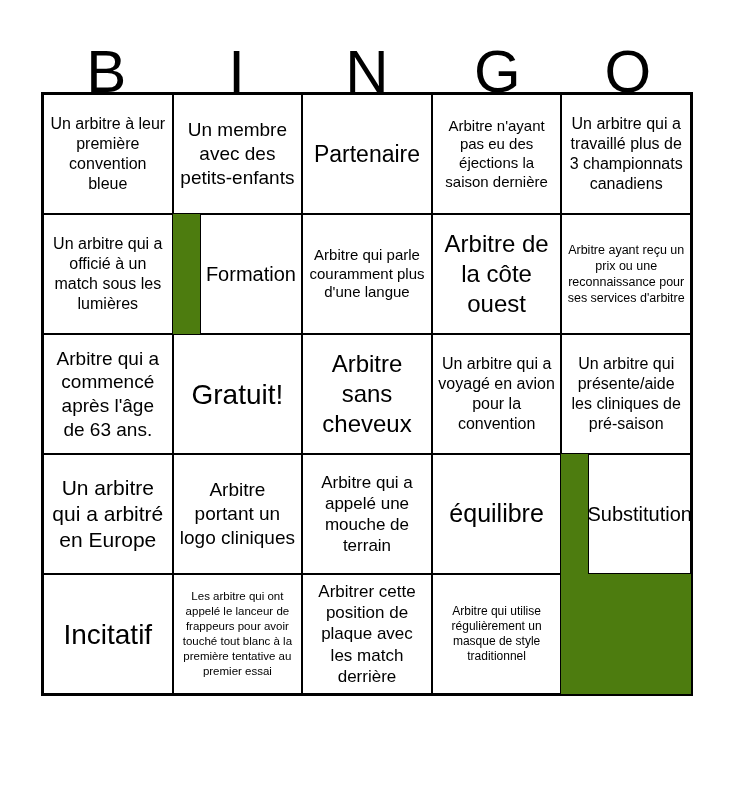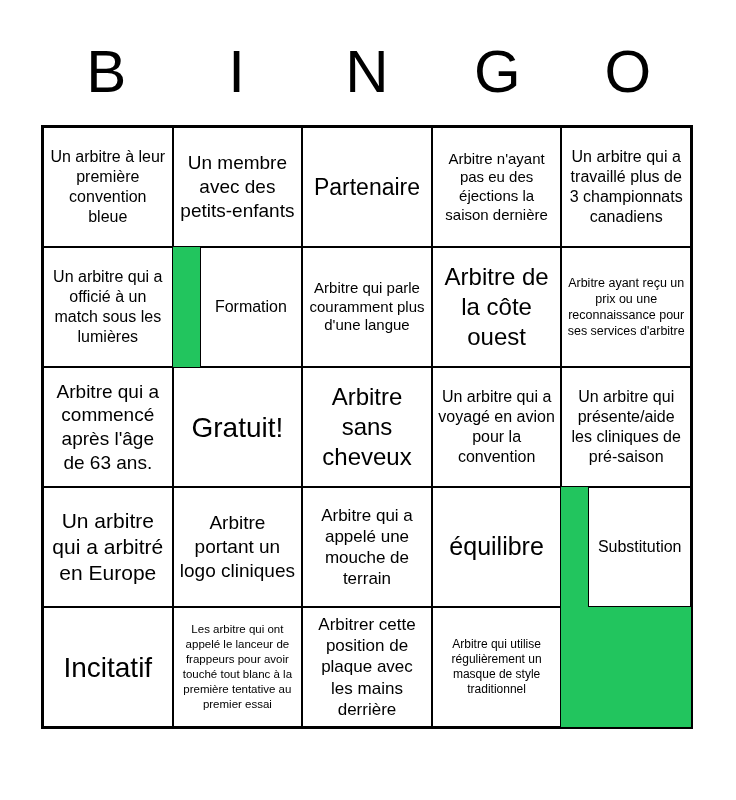--- a/index.html
+++ b/index.html
@@ -20,29 +20,29 @@
     display: grid;
     grid-template-columns: repeat(5, 1fr);
     font-size: 60px;
     line-height: 1;
     font-weight: 400;
   }
   .title .letter { text-align: center; }
   .card {
     position: absolute;
     left: 41px;
-    top: 125px;
+    top: 92px;
     width: 652px;
     height: 604px;
     box-sizing: border-box;
     border: 2px solid #000000;
     display: grid;
     grid-template-columns: repeat(5, 1fr);
     grid-template-rows: repeat(5, 1fr);
-    background: #22c55e;
+    background: #4d7c0f;
   }
   .cell {
     box-sizing: border-box;
     border: 1px solid #000000;
     display: flex;
     align-items: center;
     justify-content: center;
     text-align: center;
     padding: 3px 5px;
     line-height: 1.25;
@@ -50,21 +50,21 @@
     cursor: pointer;
     background: #ffffff;
   }
   .fs11 { font-size: 11.5px; line-height: 1.3; }
   .fs12 { font-size: 12.5px; line-height: 1.3; }
   .fs14 { font-size: 12px; }
   .fs15 { font-size: 15px; }
   .fs16 { font-size: 16px; }
   .fs17 { font-size: 17px; }
   .fs19 { font-size: 19px; }
-  .fs20 { font-size: 16px; margin-left: 27px; }
+  .fs20 { font-size: 20px; margin-left: 27px; }
   .fs21 { font-size: 21px; }
   .fs23 { font-size: 23px; }
   .fs24 { font-size: 24px; }
   .fs25 { font-size: 25px; }
   .fs28 { font-size: 28px; }
 </style>
 </head>
 <body>
 
 <div class="page">
@@ -98,18 +98,18 @@
 
     <div class="cell fs16">Un arbitre qui présente/aide les cliniques de pré-saison</div>
     <div class="cell fs21">Un arbitre qui a arbitré en Europe</div>
     <div class="cell fs19">Arbitre portant un logo cliniques</div>
     <div class="cell fs17">Arbitre qui a appelé une mouche de terrain</div>
     <div class="cell fs25">équilibre</div>
 
     <div class="cell fs20">Substitution</div>
     <div class="cell fs28">Incitatif</div>
     <div class="cell fs11">Les arbitre qui ont appelé le lanceur de frappeurs pour avoir touché tout blanc à la première tentative au premier essai</div>
-    <div class="cell fs17">Arbitrer cette position de plaque avec les mains derrière</div>
+    <div class="cell fs17">Arbitrer cette position de plaque avec les match derrière</div>
     <div class="cell fs14">Arbitre qui utilise régulièrement un masque de style traditionnel</div>
 
   </div>
 
 </div>
 
 </body></html>

